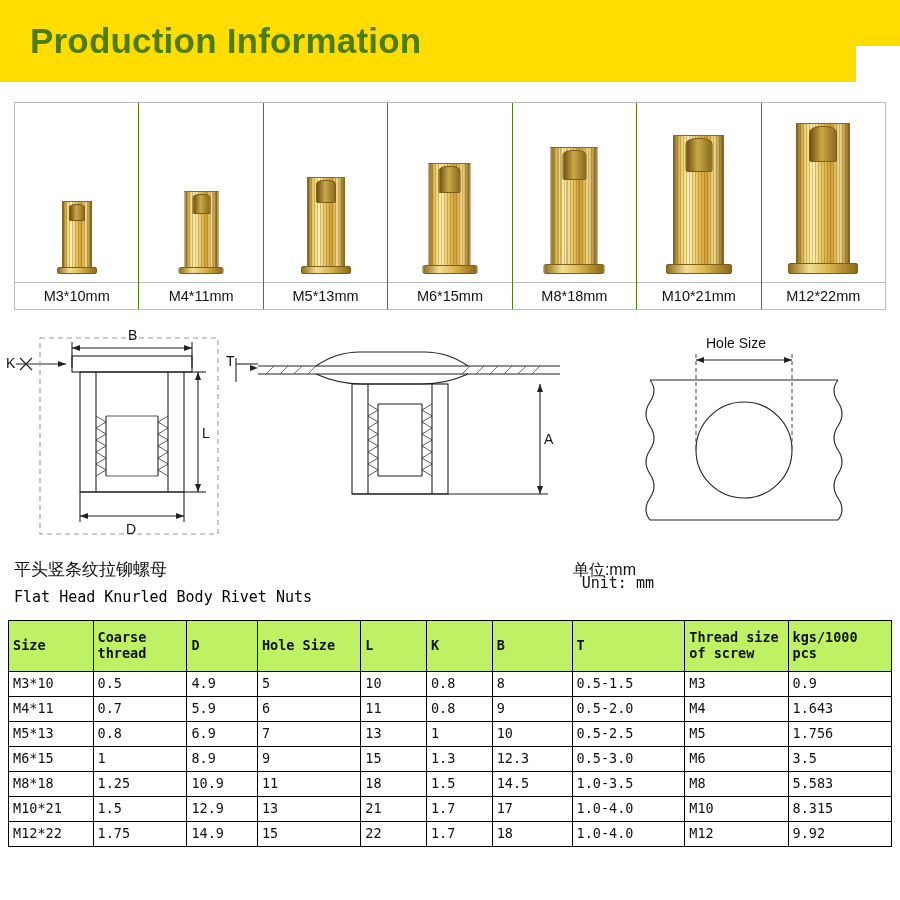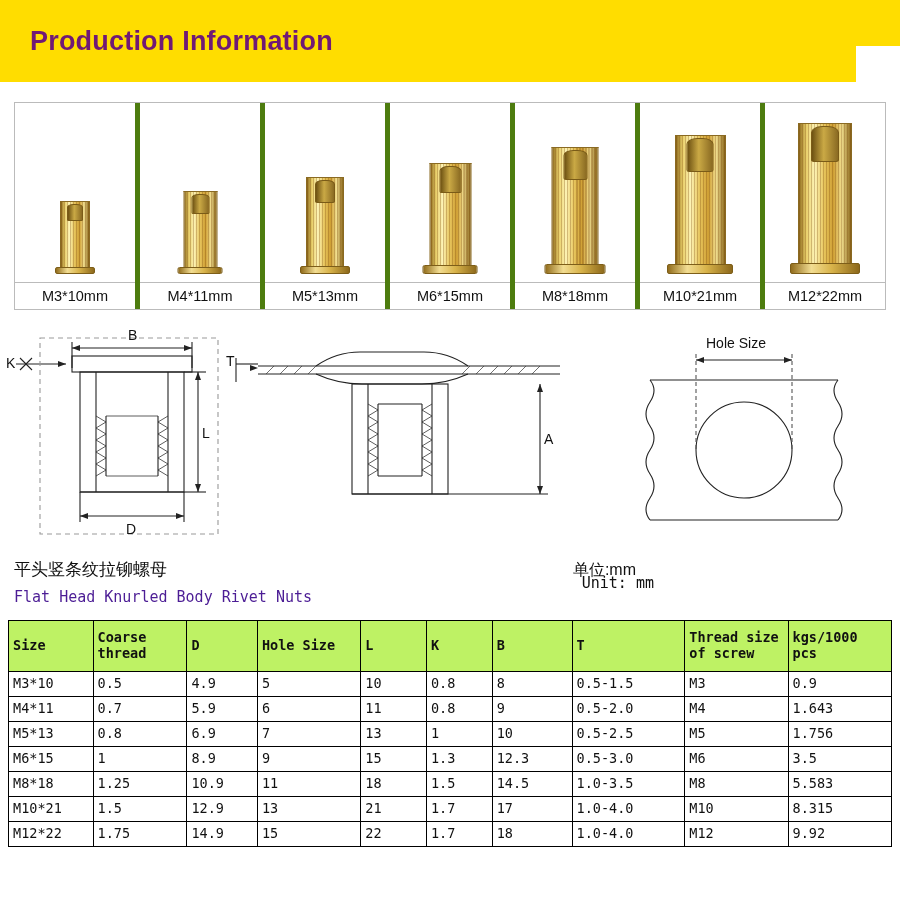--- a/index.html
+++ b/index.html
@@ -22,23 +22,23 @@
   
   .banner {
     position: relative;
     height: 82px;
     background: #ffdd00;
     display: flex;
     align-items: center;
   }
   .banner-title {
     margin-left: 30px;
-    font-size: 27px;
+    font-size: 35px;
     font-weight: bold;
-    color: #701a75;
+    color: #4d7c0f;
     letter-spacing: 0.2px;
   }
   .banner-notch {
     position: absolute;
     right: 0;
     top: 0;
     width: 44px;
     height: 82px;
     background: #ffffff;
   }
@@ -54,21 +54,21 @@
   
   .photo-strip {
     margin: 20px 14px 0 14px;
     border: 1px solid #bbbbbb;
     display: flex;
     height: 208px;
     box-sizing: border-box;
   }
   .photo-cell {
     flex: 1 1 0;
-    border-right: 5px solid #4d7c0f;
+    border-right: 1px solid #4d7c0f;
     display: flex;
     flex-direction: column;
     box-sizing: border-box;
   }
   .photo-cell:last-child { border-right: none; }
   .photo-img {
     flex: 1 1 auto;
     position: relative;
   }
   .photo-caption {
@@ -136,21 +136,21 @@
   .title-cn {
     font-size: 17px;
     color: #111;
     position: absolute;
     left: 0;
     top: 0;
   }
   .title-en {
     font-family: "DejaVu Sans Mono", monospace;
     font-size: 15px;
-    color: #4c1d95;
+    color: #000000;
     position: absolute;
     left: 0;
     top: 30px;
   }
   .unit-cn {
     position: absolute;
     right: 250px;
     top: 2px;
     font-size: 16px;
     color: #111;

